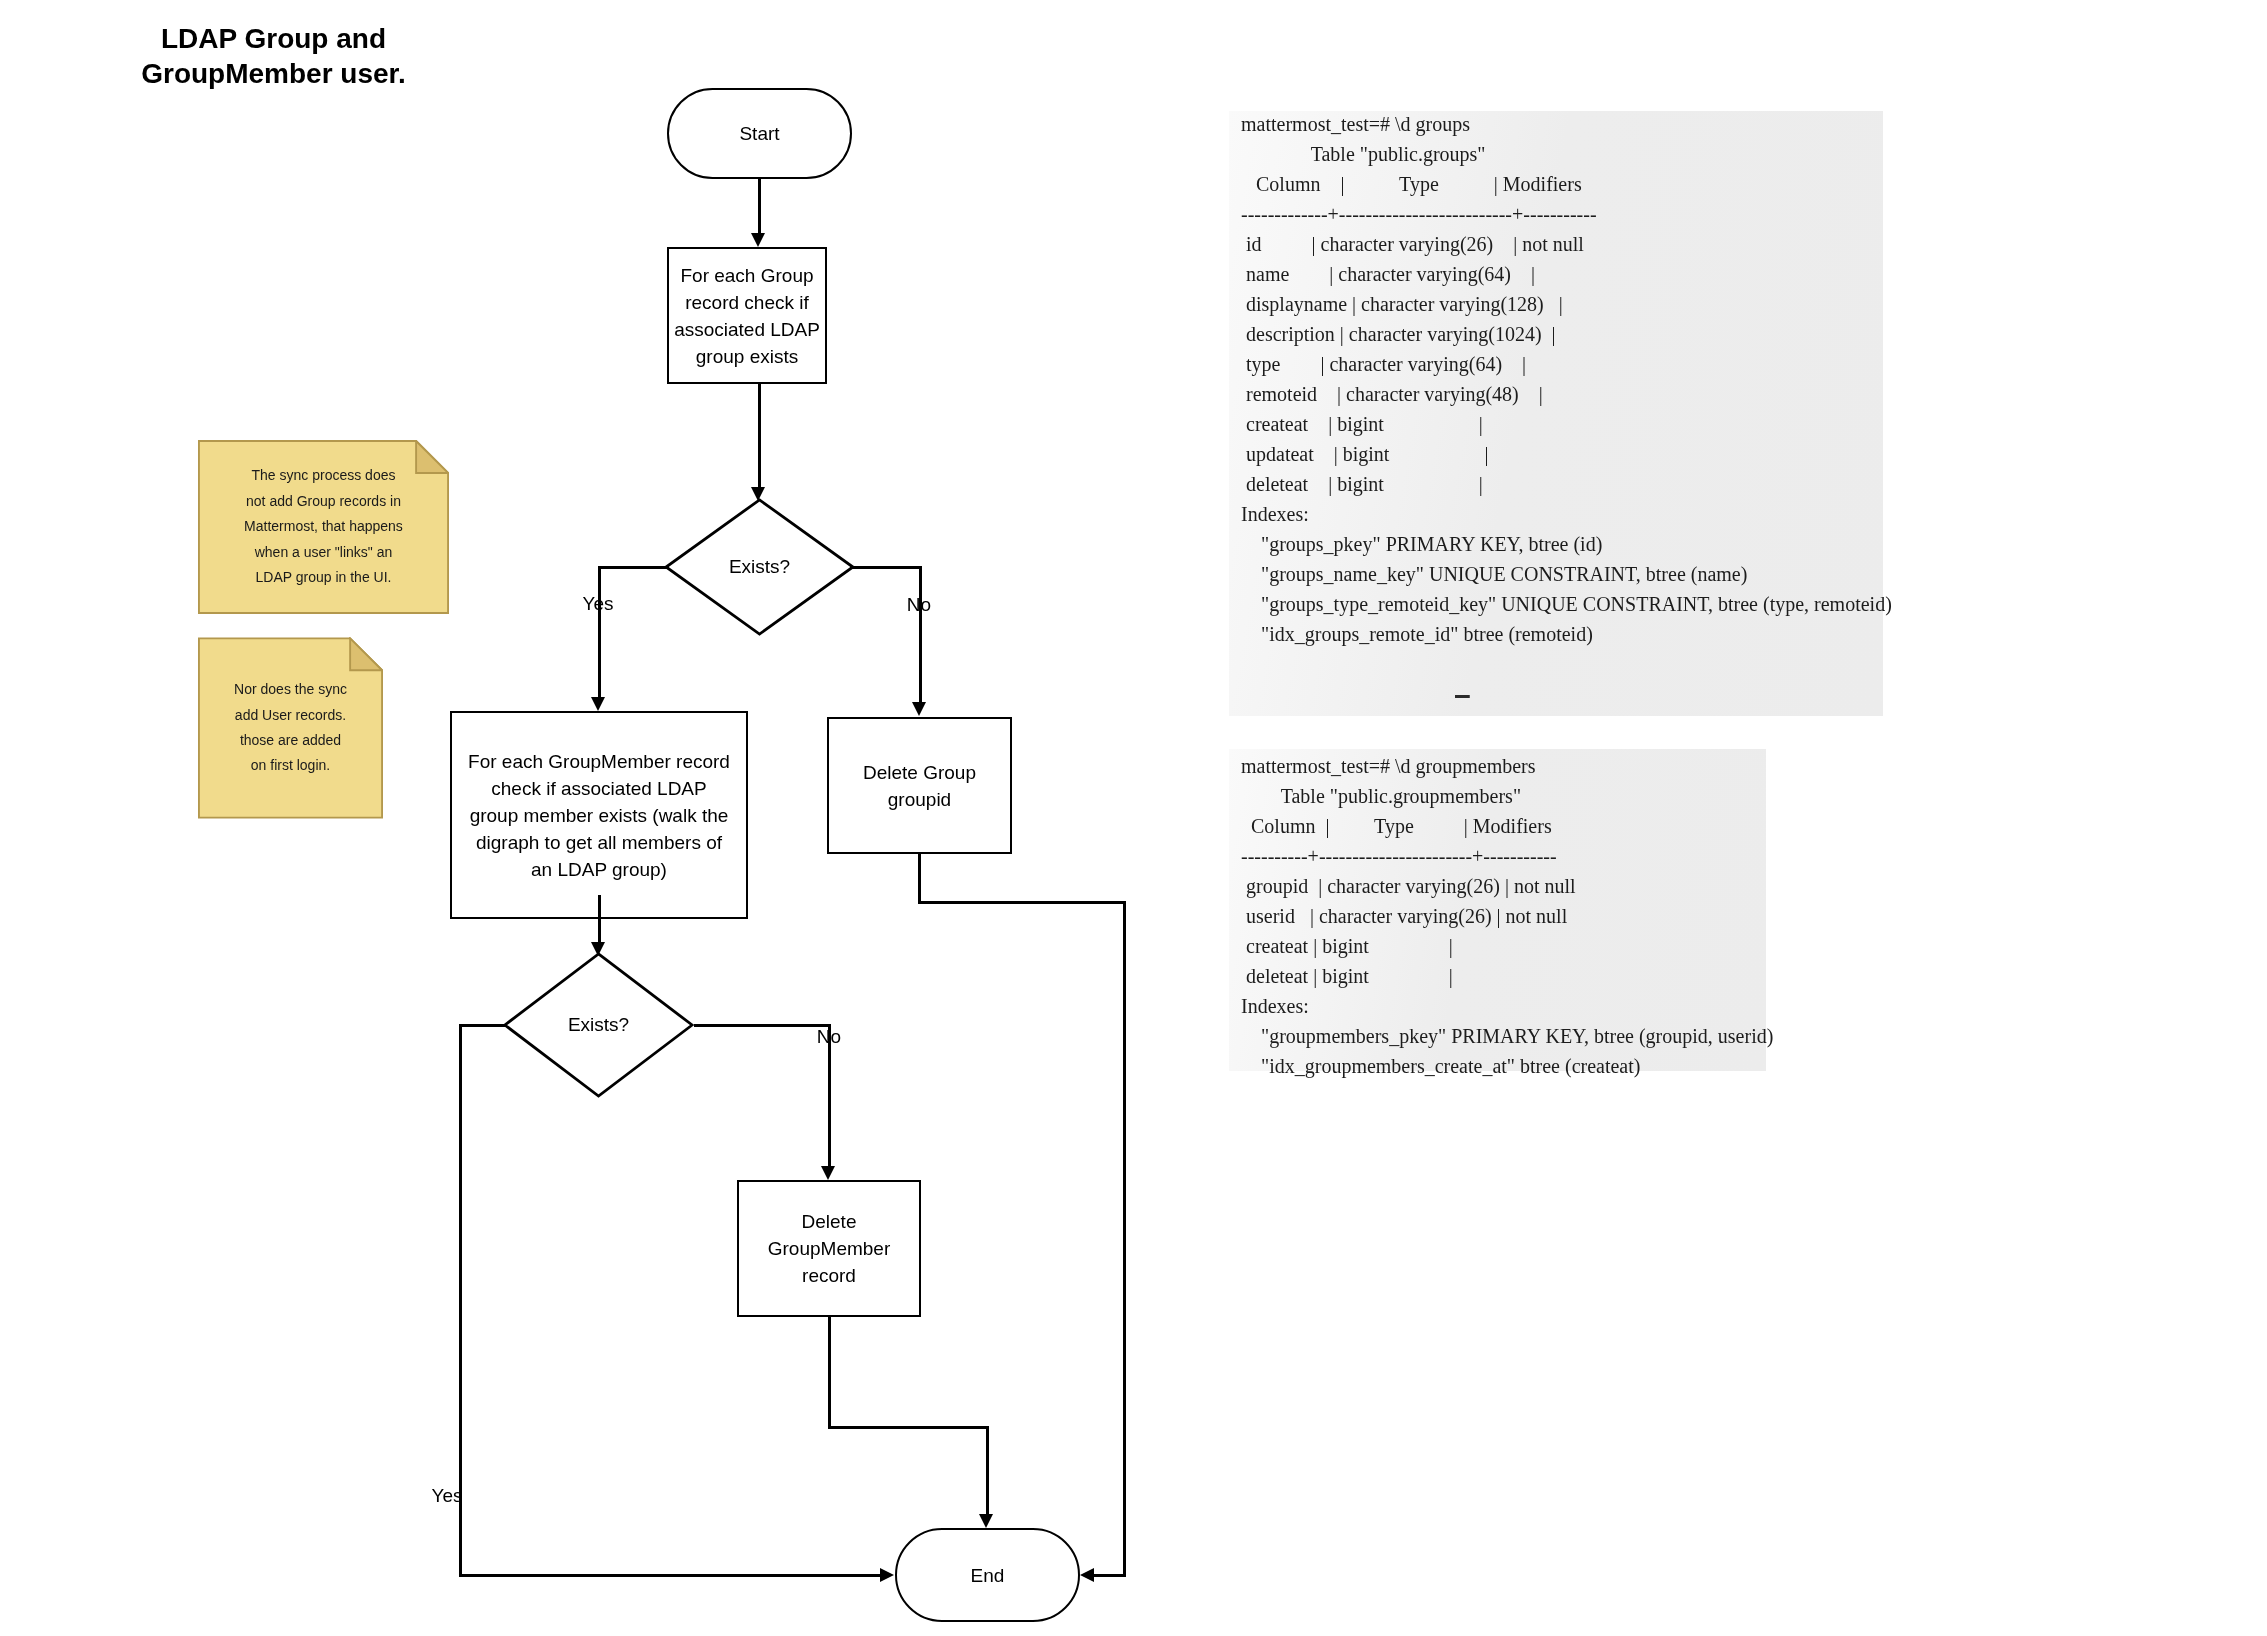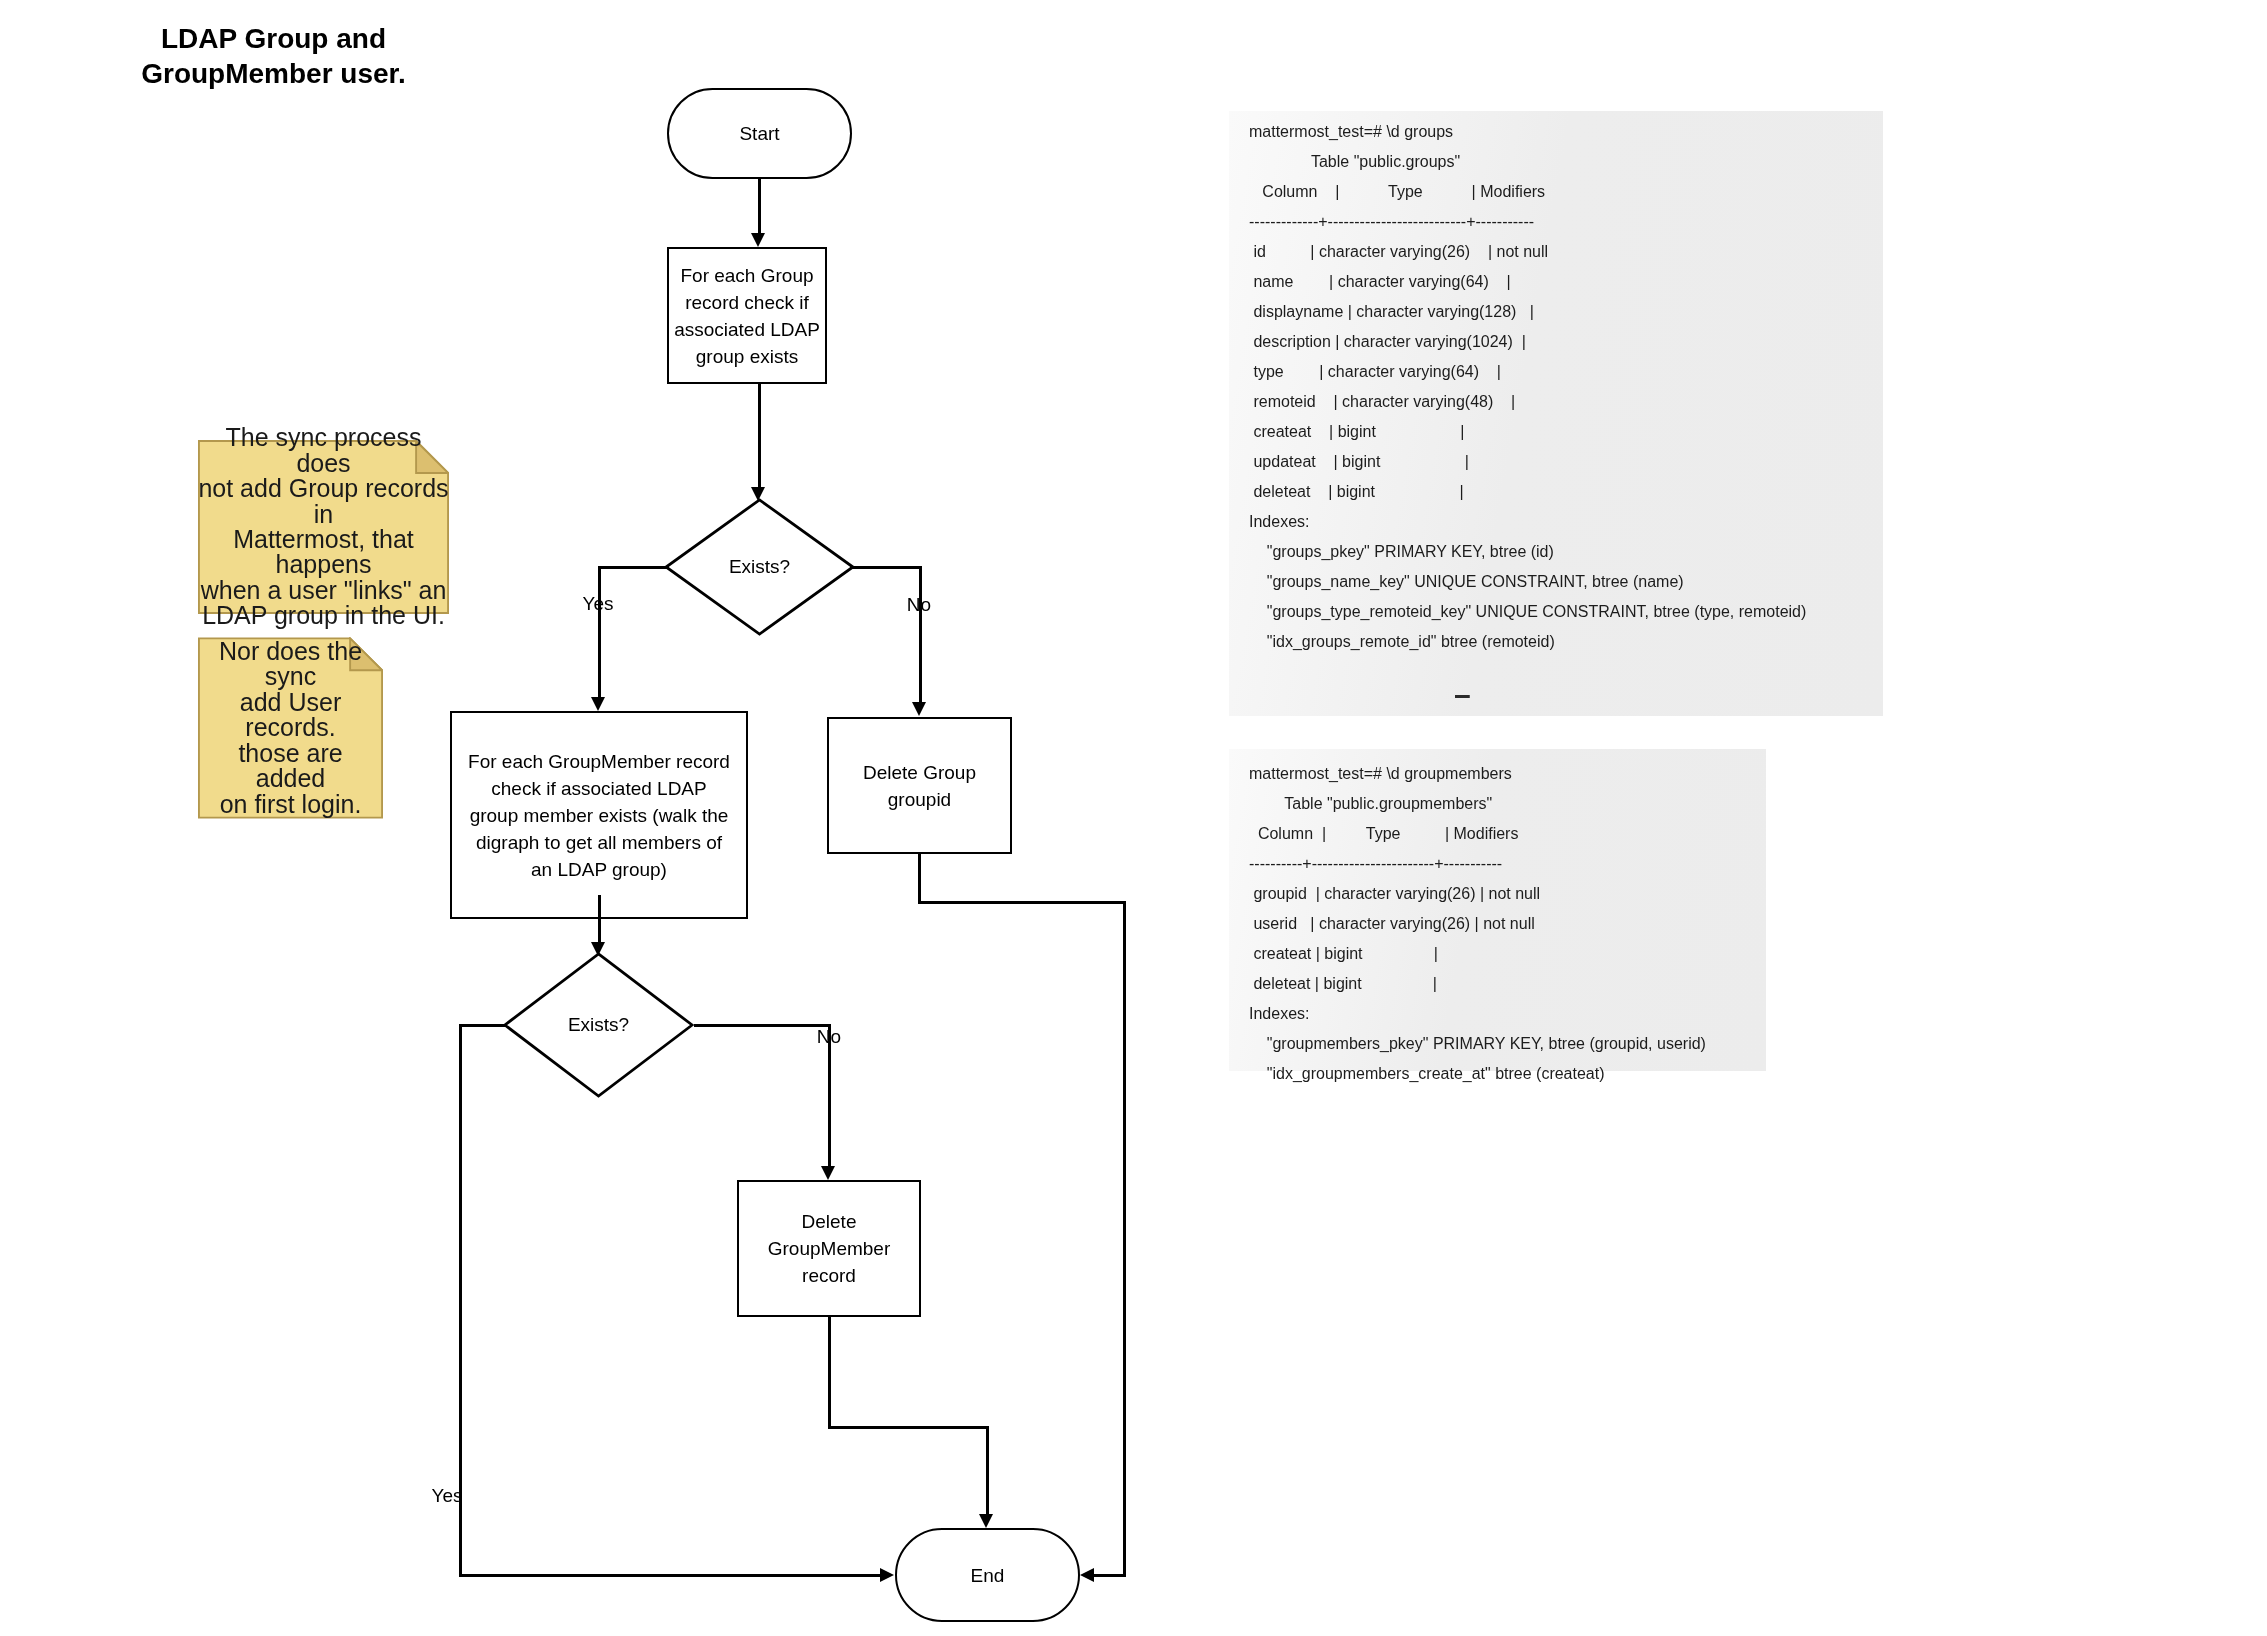--- a/index.html
+++ b/index.html
@@ -31,27 +31,27 @@
 
   
   .title{position:absolute;left:104px;top:21px;width:339px;text-align:center;
          font-size:28px;line-height:35px;font-weight:700;white-space:pre-line;}
 
   
   .note{position:absolute;}
   .note svg{position:absolute;left:0;top:0;}
   .note-text{position:absolute;left:0;top:0;width:100%;height:100%;
              display:flex;align-items:center;justify-content:center;
-             text-align:center;font-size:25px;line-height:25.4px;
+             text-align:center;font-size:14px;line-height:25.4px;
              white-space:pre-line;color:#1a1a1a;}
 
   
   .term-bg{position:absolute;background:linear-gradient(100deg,#fafafa 0%,#ededed 45%,#ececec 100%);}
-  .term{position:absolute;margin:8px;font-family:Liberation Sans, sans-serif;
-        font-size:16px;line-height:30px;color:#1c1c1c;white-space:pre;}
+  .term{position:absolute;margin:0;font-family:Liberation Serif, serif;
+        font-size:20px;line-height:30px;color:#1c1c1c;white-space:pre;}
   .cursor-dash{position:absolute;font-family:"DejaVu Sans Mono",monospace;
                font-size:24.5px;font-weight:700;color:#2b2b2b;}
 </style>
 </head>
 <body>
 
 <div class="title">LDAP Group and
 GroupMember user.</div>
 
 <div class="note" style="left:198px;top:440px;width:251px;height:174px;">

